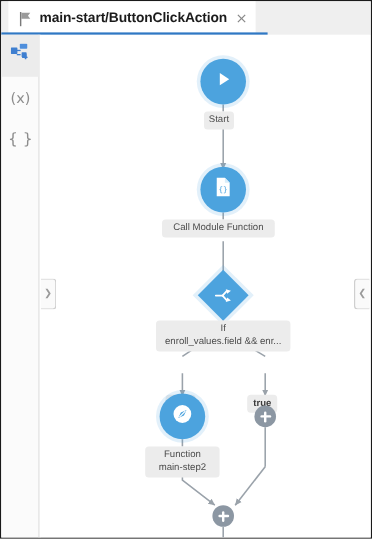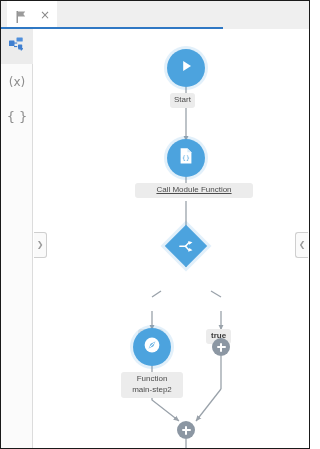--- a/index.html
+++ b/index.html
@@ -228,20 +228,21 @@
 <div id="app">
 
   <div class="tabbar">
     <div class="tab">
       <span class="tab-flag">
         <svg width="11" height="12" viewBox="0 0 11 12">
           <rect x="0.6" y="0" width="1.2" height="12" fill="#7a7a7a"></rect>
           <path d="M1.8 0.6 H9.2 L7.3 3.1 L9.2 5.6 H1.8 Z" fill="#9b9b9b"></path>
         </svg>
       </span>
+      <span class="tab-title">main-start/ButtonClickAction</span>
       <span class="tab-close">×</span>
     </div>
     <div class="tab-underline"></div>
   </div>
 
   <div class="rail">
 
     <div class="rail-item active">
       <span>
         <svg width="17" height="16" viewBox="0 0 17 16">
@@ -323,39 +324,43 @@
       <div class="circle">
         <span>
           <svg width="18" height="20" viewBox="0 0 18 20">
             <path d="M3.6 2.2 H10.4 L14.4 6.2 V17.6 H3.6 Z" fill="#ffffff"></path>
             <path d="M10.4 2.2 L14.4 6.2 H10.4 Z" fill="#d8ecf9"></path>
             <text x="8.9" y="13.8" font-family="DejaVu Sans Mono, monospace" font-size="6.4" fill="#4ca3de" text-anchor="middle">{}</text>
           </svg>
         </span>
       </div>
     </div>
-    <div class="label multiline" style="left:102px; top:154px; width:118px;text-decoration:underline;">
+    <div class="label multiline" style="left:102px; top:154px; width:94px;">
       <span class="l1">Call Module Function</span>
     </div>
 
     <div class="node" style="left:138px; top:202px;">
       <div class="diamond">
         <span class="inner">
           <svg width="17" height="16" viewBox="0 0 17 16">
             <g fill="none" stroke="#ffffff" stroke-width="1.5" stroke-linecap="round">
               <line x1="2.0" y1="8" x2="7.6" y2="8"></line>
               <path d="M7.6 8 L11.0 4.3"></path>
               <path d="M7.6 8 L11.0 11.7"></path>
             </g>
             <path d="M10.3 2.6 L14.6 4.0 L11.5 6.4 Z" fill="#ffffff"></path>
             <path d="M11.5 9.6 L14.6 12.0 L10.3 13.4 Z" fill="#ffffff"></path>
           </svg>
         </span>
       </div>
     </div>
+    <div class="label cond" style="left:97px; top:238px;">
+      <span class="l1">If</span>
+      <span class="l2">enroll_values.field &amp;&amp; enr...</span>
+    </div>
 
     <div class="label branch" style="left:105px; top:268px;">
       <span>true</span>
     </div>
     <div class="label branch" style="left:173px; top:268px;">
       <span>true</span>
     </div>
 
     <div class="node" style="left:100px; top:299px;">
       <div class="circle">

